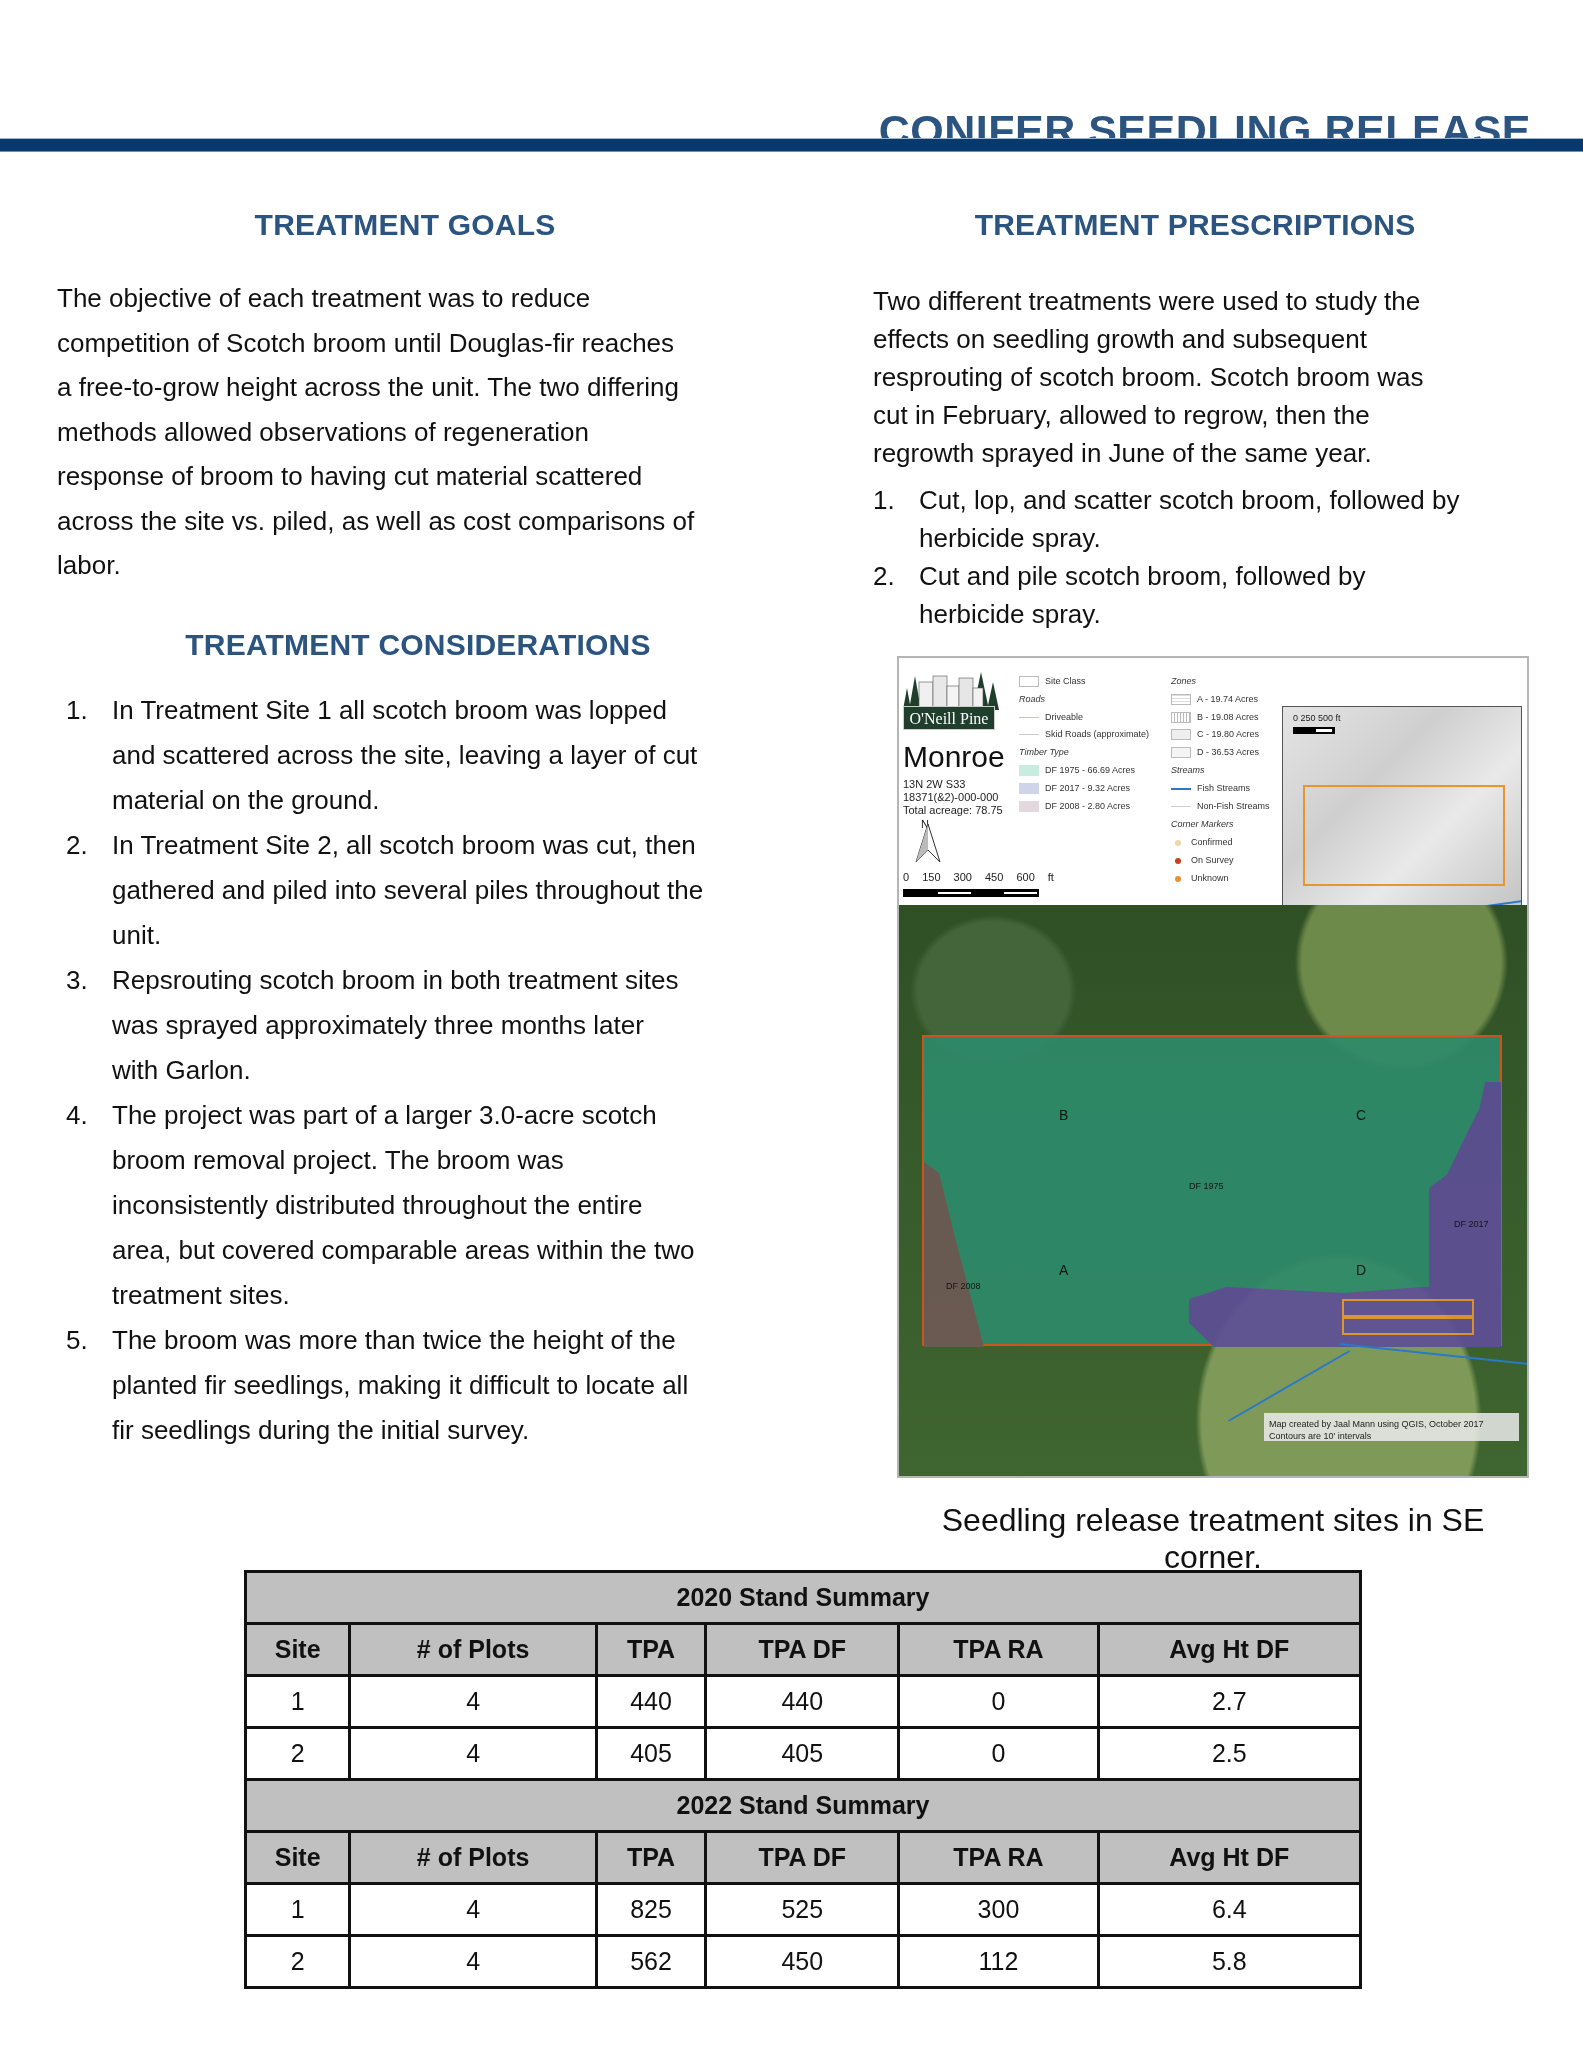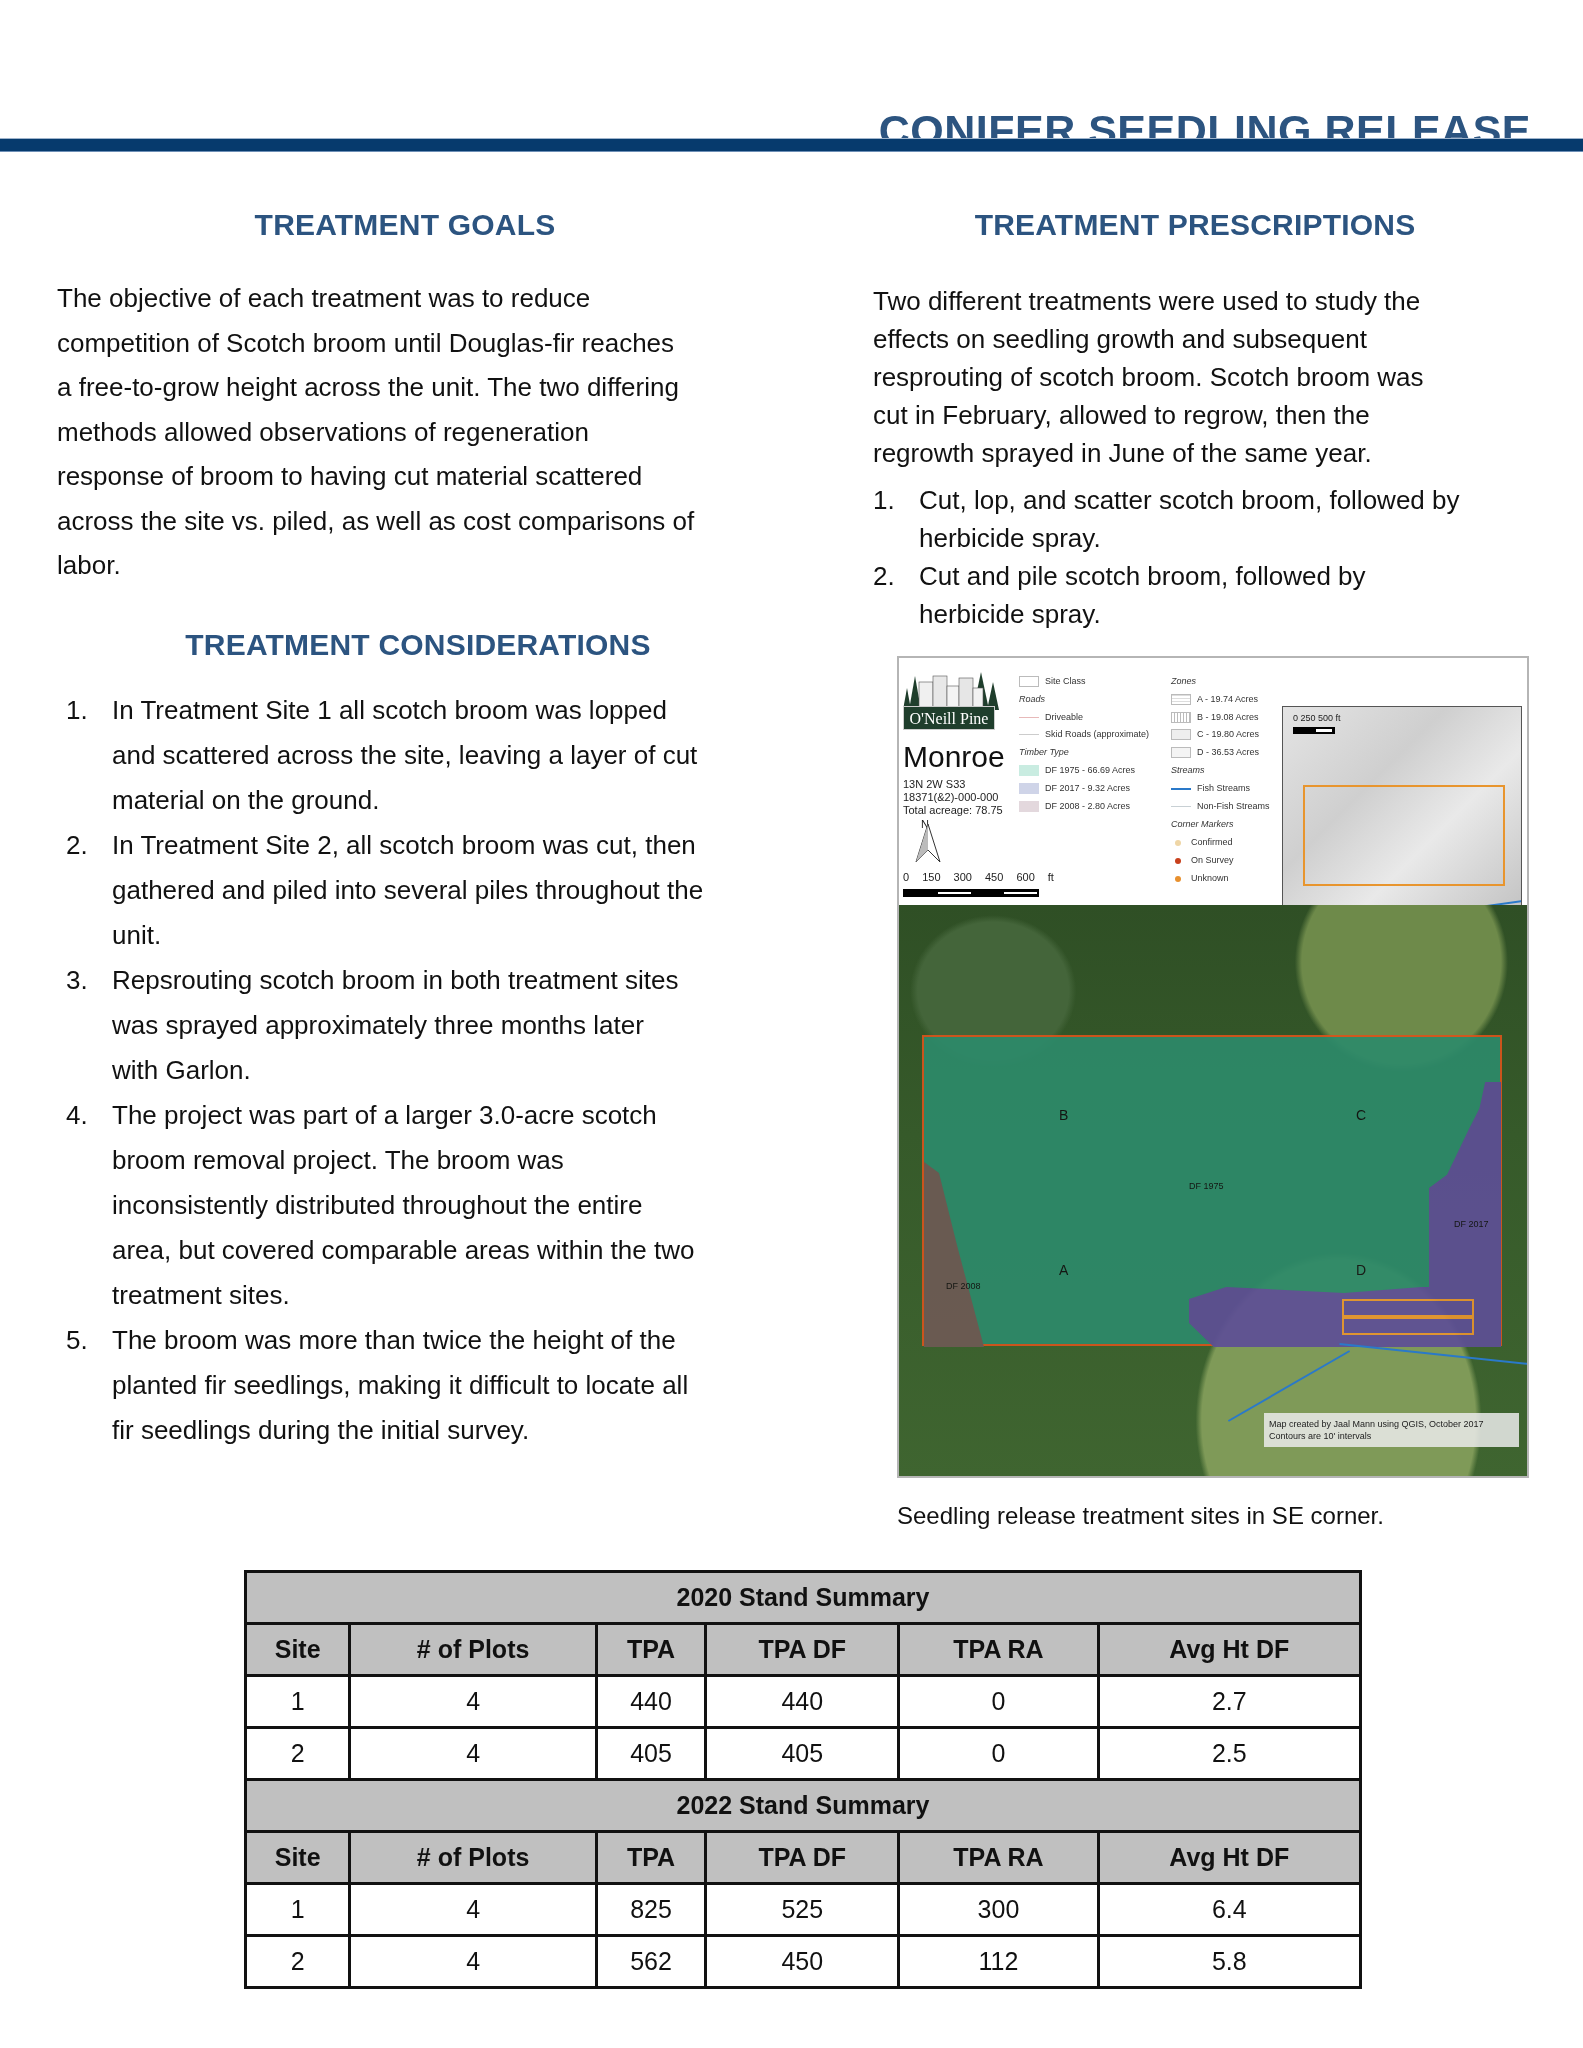--- a/index.html
+++ b/index.html
@@ -85,26 +85,26 @@
   .df2008 { position: absolute; left: 0; top: 125px; width: 60px; height: 185px; background: #6e5a55;
     clip-path: polygon(0 0, 25% 6%, 55% 45%, 100% 100%, 0 100%); }
   .df2017-a { position: absolute; left: 265px; top: 250px; width: 310px; height: 60px; background: #5e4f96;
     clip-path: polygon(0 20%, 12% 0, 50% 10%, 75% 0, 100% 0, 100% 100%, 8% 100%, 0 60%); }
   .df2017-b { position: absolute; left: 505px; top: 45px; width: 72px; height: 265px; background: #5e4f96;
     clip-path: polygon(78% 0, 100% 0, 100% 100%, 0 100%, 0 40%, 25% 35%, 55% 18%, 70% 10%); }
   .site-rect { position: absolute; border: 2px solid #e8952e; }
   .zone-label { position: absolute; font-size: 14px; color: #111; }
   .unit-label { position: absolute; font-size: 9px; color: #111; }
   .credit-box {
-    position: absolute; left: 365px; top: 508px; width: 255px; height: 34px;
+    position: absolute; left: 365px; top: 508px; width: 255px; height: 28px;
     background: rgba(235,235,235,0.85); font-size: 9px; line-height: 12px; padding: 5px 5px; color: #222;
   }
   .stream { position: absolute; border-top: 2px solid #2a79c9; }
 
-  .map-caption { position: absolute; left: 897px; top: 1502px; width: 632px; text-align: left; font-size: 24px; color: #111; }
+  .map-caption { position: absolute; left: 897px; top: 1502px; width: 632px; text-align: center; font-size: 32px; color: #111; }
 
   
   table.stand {
     position: absolute; left: 244px; top: 1570px; width: 1118px;
     border-collapse: collapse; font-size: 25px; text-align: center; color: #111;
   }
   table.stand td { border: 3px solid #111; height: 52px; padding: 0; vertical-align: middle; }
   table.stand .title-row td { background: #c0c0c0; font-weight: bold; }
   table.stand .head-row td { background: #c0c0c0; font-weight: bold; }
   table.stand .data-row td { background: #fff; }

